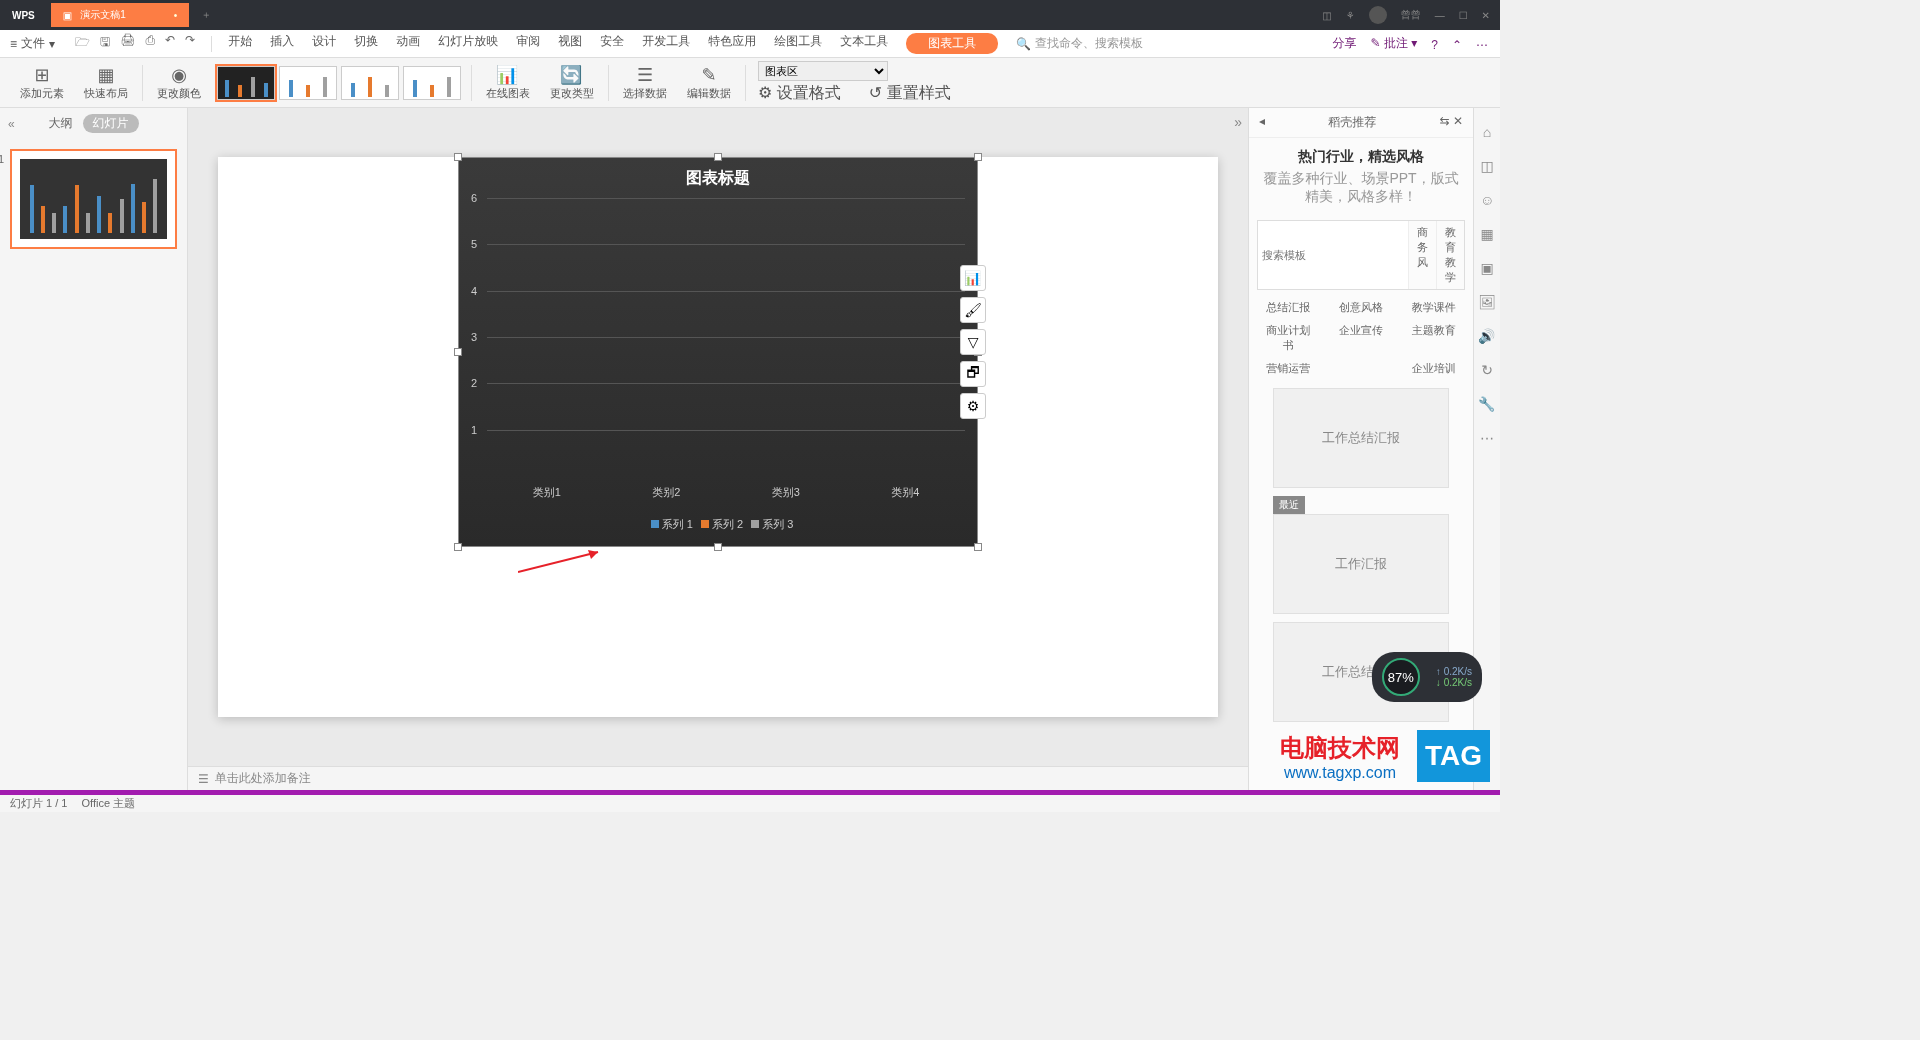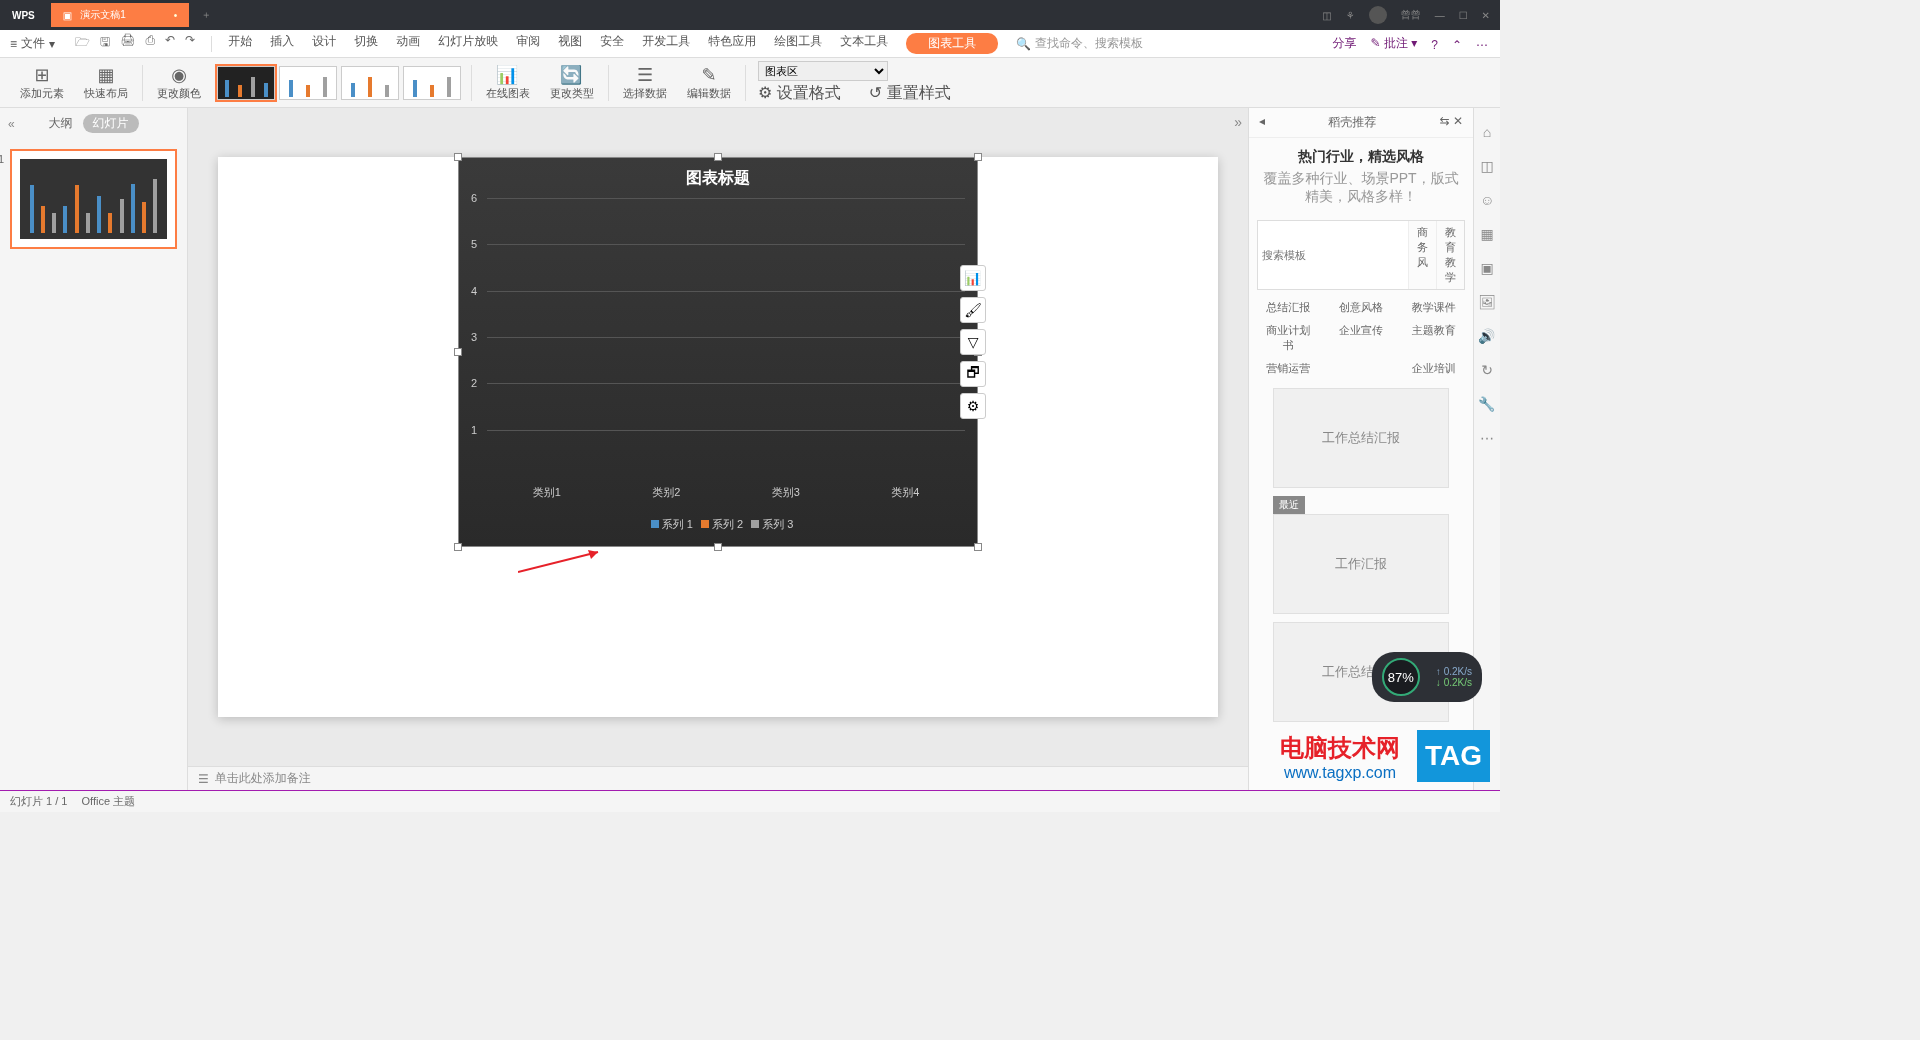--- a/index.html
+++ b/index.html
@@ -93,21 +93,21 @@
 .right-panel .tags { display: flex; flex-wrap: wrap; padding: 4px 8px; gap: 4px; justify-content: space-between; }
 .right-panel .tags span { font-size: 11px; color: #666; padding: 2px 4px; cursor: pointer; width: 30%; text-align: center; }
 .right-panel .templates { flex: 1; overflow: hidden; padding: 6px 24px; }
 .right-panel .tmpl { height: 100px; background: #f0f0f0; margin-bottom: 8px; border: 1px solid #e0e0e0; display: flex; align-items: center; justify-content: center; color: #888; font-size: 13px; }
 .right-panel .recent-label { background: #888; color: #fff; font-size: 10px; padding: 2px 6px; display: inline-block; }
 
 .side-iconbar { width: 30px; background: #f5f5f5; border-left: 1px solid #ddd; display: flex; flex-direction: column; align-items: center; gap: 18px; padding-top: 16px; color: #888; font-size: 14px; }
 .side-iconbar span { cursor: pointer; }
 
 
-.statusbar { height: 22px; background: #f5f5f5; border-top: 1px solid #a21caf; display: flex; align-items: center; font-size: 11px; color: #666; padding: 0 10px; gap: 14px; }
+.statusbar { height: 22px; background: #f5f5f5; border-top: 5px solid #a21caf; display: flex; align-items: center; font-size: 11px; color: #666; padding: 0 10px; gap: 14px; }
 
 
 .speed-widget { position: absolute; right: 18px; bottom: 110px; background: #2d3036; border-radius: 22px; padding: 6px 10px; color: #fff; display: flex; align-items: center; gap: 16px; font-size: 10px; }
 .speed-widget .pct { background: #1a1c20; width: 38px; height: 38px; border-radius: 50%; display: flex; align-items: center; justify-content: center; font-size: 13px; border: 2px solid #3a7; }
 .speed-widget .rates div { color: #8ac; }
 .speed-widget .rates div:last-child { color: #7c7; }
 
 
 .watermark { position: absolute; right: 100px; bottom: 30px; color: #e62129; font-size: 24px; font-weight: bold; text-align: center; line-height: 1.2; pointer-events: none; }
 .watermark .url { color: #0a6fc2; font-size: 16px; font-weight: normal; }

